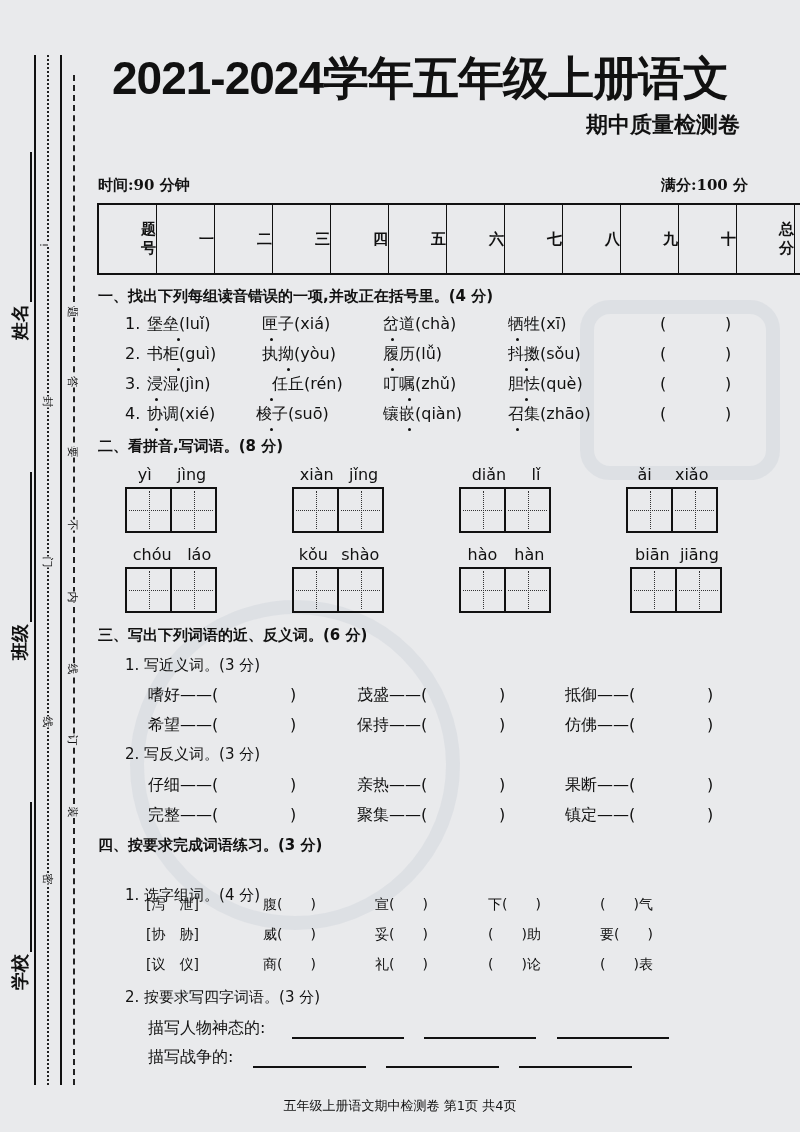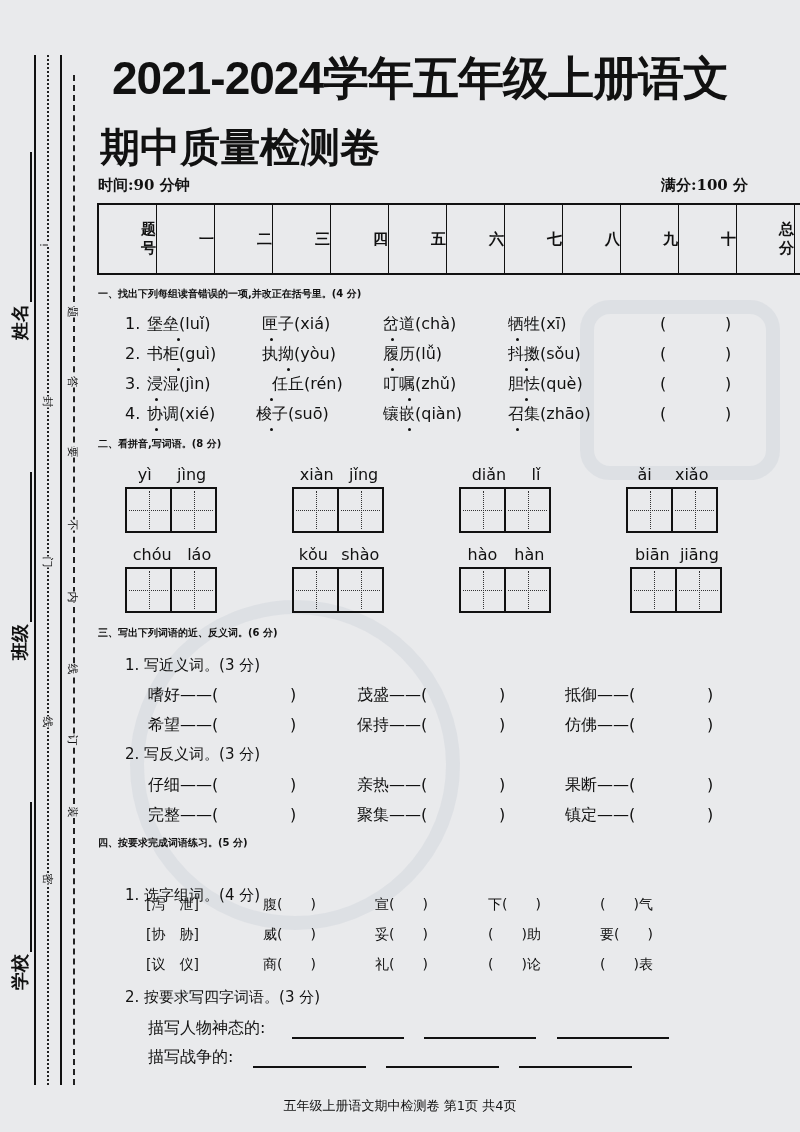--- a/index.html
+++ b/index.html
@@ -28,36 +28,36 @@
   }
   .seal-char.inner { left: 41px; }
   .seal-char.outer { left: 66px; }
 
   
   .title {
     position: absolute; left: 100px; top: 48px; width: 640px; text-align: center;
     font-size: 46px; font-weight: bold; letter-spacing: -1px; font-family: "Liberation Sans", "DejaVu Sans", sans-serif;
   }
   .subtitle {
-    position: absolute; left: 100px; top: 120px; width: 640px; text-align: left;
-    font-size: 40px; font-weight: bold;
+    position: absolute; left: 100px; top: 110px; width: 640px; text-align: right;
+    font-size: 22px; font-weight: bold;
   }
   .meta-left { position: absolute; left: 98px; top: 176px; font-size: 15px; font-weight: bold; font-family: "DejaVu Serif", serif; }
   .meta-right { position: absolute; right: 52px; top: 176px; font-size: 15px; font-weight: bold; font-family: "DejaVu Serif", serif; }
 
   table.score {
     position: absolute; left: 97px; top: 203px; width: 652px; height: 72px;
     border-collapse: collapse; border: 2px solid #111;
   }
   table.score td {
     border: 1.5px solid #111; text-align: center; font-size: 15px; font-weight: bold; height: 36px; padding-left: 42px;
   }
   table.score td.first { width: 52px; }
 
-  .sec-title { position: absolute; left: 98px; font-size: 10px; font-weight: bold; white-space: nowrap; }
+  .sec-title { position: absolute; left: 98px; font-size: 15px; font-weight: bold; white-space: nowrap; }
   .sub-title { position: absolute; left: 125px; font-size: 15px; white-space: nowrap; }
 
   
   .s1-row { position: absolute; left: 125px; width: 620px; height: 30px; font-size: 16px; }
   .s1-row span { position: absolute; top: 0; white-space: nowrap; }
   .dot { position: absolute; width: 3px; height: 3px; border-radius: 50%; background: #111; top: 24px; }
   .paren { position: absolute; top: 0; }
 
   
   .pinyin-group { position: absolute; width: 94px; }
@@ -295,21 +295,21 @@
 
 <div class="sub-title" style="top:745px;">2. 写反义词。(3 分)</div>
 
 <div class="item" style="left:148px; top:775px;"><span>仔细——(</span><span style="position:absolute; left:142px;">)</span></div>
 <div class="item" style="left:357px; top:775px;"><span>亲热——(</span><span style="position:absolute; left:142px;">)</span></div>
 <div class="item" style="left:565px; top:775px;"><span>果断——(</span><span style="position:absolute; left:142px;">)</span></div>
 <div class="item" style="left:148px; top:805px;"><span>完整——(</span><span style="position:absolute; left:142px;">)</span></div>
 <div class="item" style="left:357px; top:805px;"><span>聚集——(</span><span style="position:absolute; left:142px;">)</span></div>
 <div class="item" style="left:565px; top:805px;"><span>镇定——(</span><span style="position:absolute; left:142px;">)</span></div>
 
-<div class="sec-title" style="top:836px;">四、按要求完成词语练习。(5 分)</div>
+<div class="sec-title" style="top:836px;">四、按要求完成词语练习。(3 分)</div>
 <div class="sub-title" style="top:866px;margin-top:20px;">1. 选字组词。(4 分)</div>
 
 <div class="pair" style="left:146px; top:896px;">[泻　泄]</div>
 <div class="pair" style="left:263px; top:896px;">腹(　　)</div>
 <div class="pair" style="left:375px; top:896px;">宣(　　)</div>
 <div class="pair" style="left:488px; top:896px;">下(　　)</div>
 <div class="pair" style="left:600px; top:896px;">(　　)气</div>
 
 <div class="pair" style="left:146px; top:926px;">[协　胁]</div>
 <div class="pair" style="left:263px; top:926px;">威(　　)</div>

